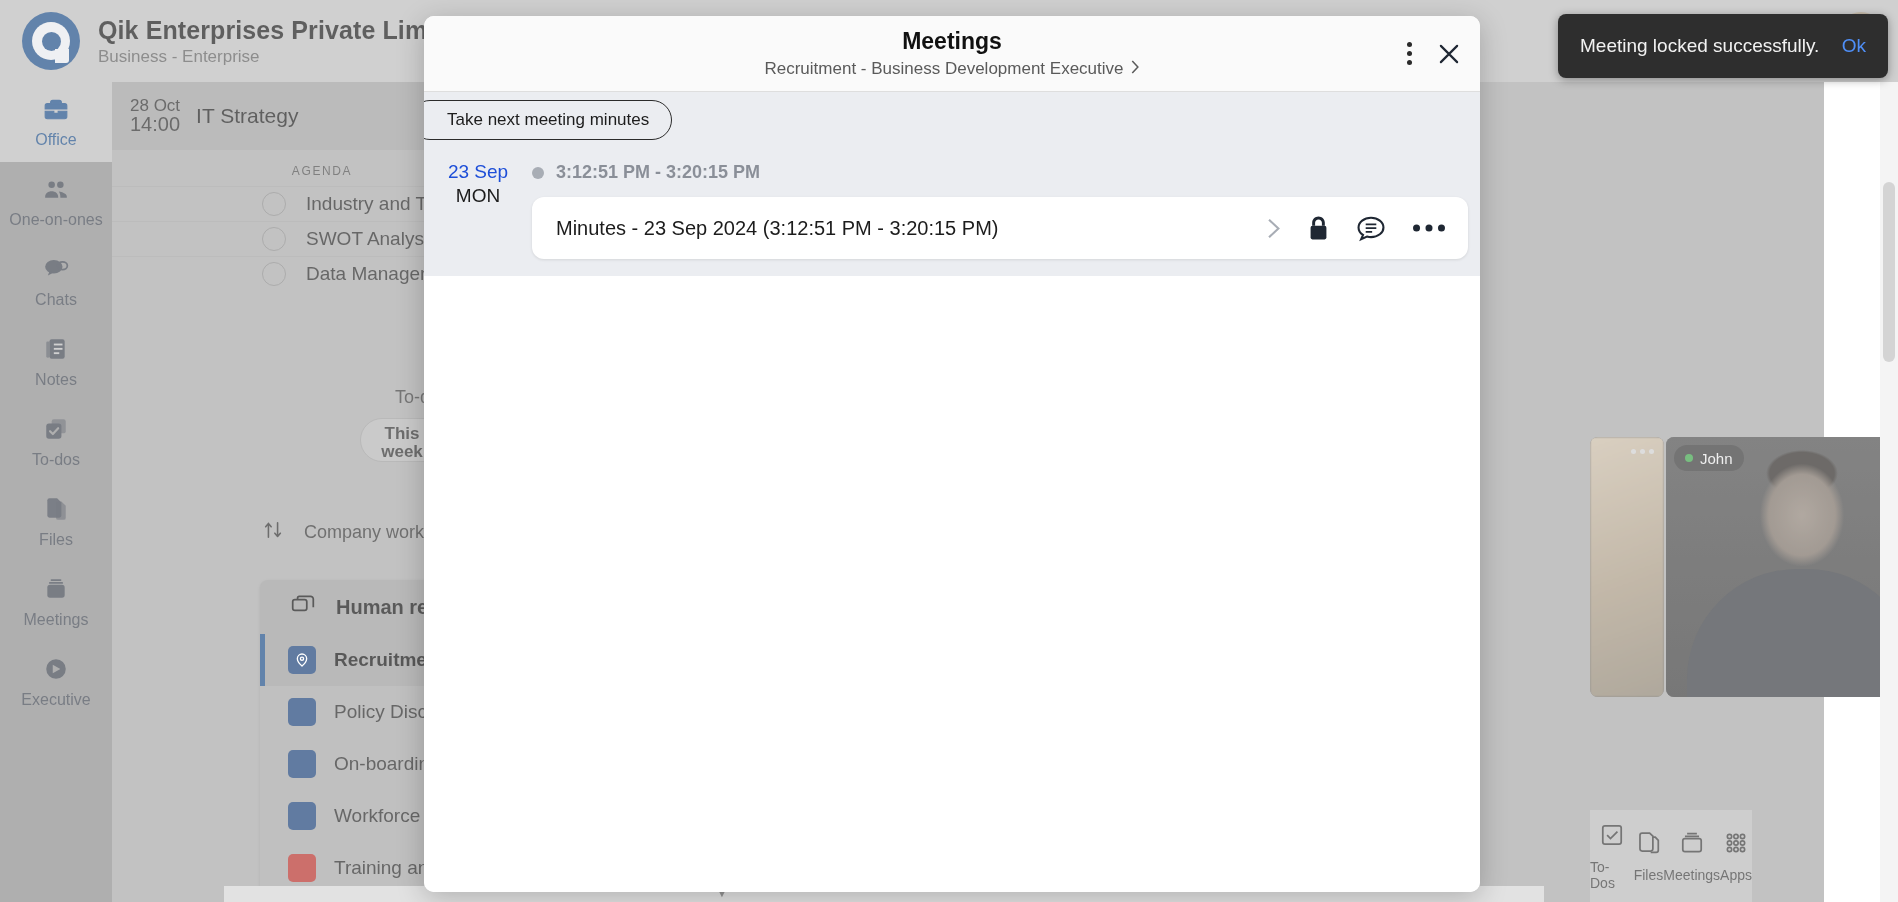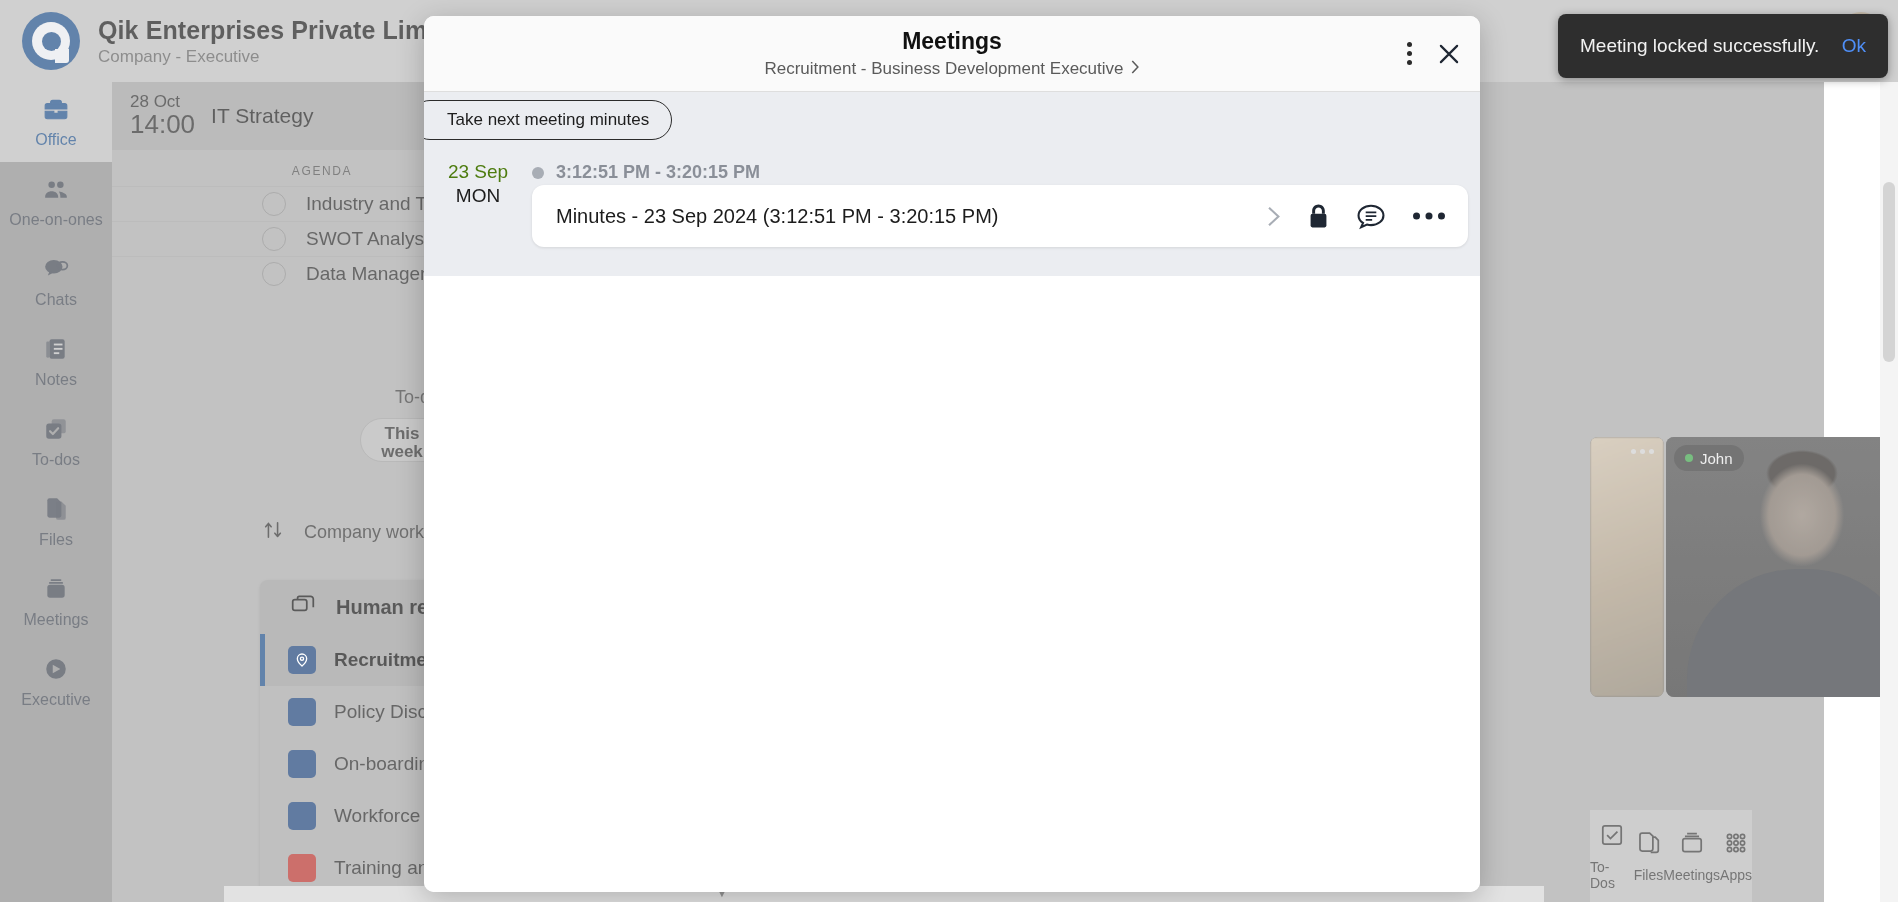--- a/index.html
+++ b/index.html
@@ -60,21 +60,21 @@
   .work-panel {
     position: absolute; left: 112px; top: 82px; width: 1712px; bottom: 0;
     background: #a8a8a8;
   }
   .mtg-head {
     position: absolute; left: 0; top: 0; width: 700px; height: 68px;
     background: #9e9e9e; display: flex; align-items: center; padding-left: 18px; gap: 16px;
   }
   .mtg-date { text-align: left; line-height: 1.05; color: #2c2c2c; }
   .mtg-date .d1 { font-size: 17px; }
-  .mtg-date .d2 { font-size: 26px; }
+  .mtg-date .d2 { font-size: 20px; }
   .mtg-name { font-size: 21px; color: #1b1b1b; font-weight: 500; }
 
   .agenda-block { position: absolute; left: 0; top: 68px; width: 700px; }
   .agenda-label {
     font-size: 12px; letter-spacing: 1.6px; color: #4a4a4a;
     text-align: center; padding: 14px 0 8px 0; width: 420px;
   }
   .agenda-row {
     height: 35px; display: flex; align-items: center; gap: 20px;
     padding-left: 150px; border-top: 1px solid #a0a0a0;
@@ -276,29 +276,29 @@
     display: flex; align-items: center; padding: 0 22px 0 36px;
     font-size: 17px; color: #1d1d1d; white-space: nowrap;
   }
   .day-strip {
     background: #ebedf1; display: flex; align-items: flex-start; padding: 4px 0 0 0;
     min-height: 128px;
   }
   .day-col {
     width: 108px; flex: none; text-align: center; padding-top: 8px; line-height: 1.25;
   }
-  .day-d { font-size: 19px; color: #4d7c0f; }
+  .day-d { font-size: 19px; color: #1d4ed8; }
   .day-w { font-size: 19px; color: #1c1c1c; }
   .day-right { flex: 1; padding-right: 12px; }
   .time-row { display: flex; align-items: center; gap: 12px; padding-top: 10px; }
   .time-dot { width: 12px; height: 12px; border-radius: 50%; background: #a8adb5; flex: none; }
   .time-text { font-size: 18px; color: #8a8f98; font-weight: bold; }
 
   .min-card {
-    margin-top: 2px; height: 62px; background: #ffffff; border-radius: 12px;
+    margin-top: 14px; height: 62px; background: #ffffff; border-radius: 12px;
     display: flex; align-items: center; padding: 0 22px 0 24px;
     box-shadow: 0 1px 3px rgba(0,0,0,.10);
   }
   .min-title { flex: 1; font-size: 20px; color: #1c1c1c; }
   .min-icons { display: flex; align-items: center; gap: 26px; }
   .modal-rest { background: #ffffff; flex: 1; }
 </style>
 </head>
 <body>
 
@@ -308,21 +308,21 @@
 
     <div class="brand-bar">
       <div class="brand-logo">
         <div class="ring">
             <div class="dot"></div>
           </div>
         <div class="tail"></div>
       </div>
       <div class="brand-text">
         <div class="brand-title">Qik Enterprises Private Limited</div>
-        <div class="brand-sub">Company - Executive</div>
+        <div class="brand-sub">Business - Enterprise</div>
       </div>
     </div>
 
     <div class="rail">
 
       <div class="rail-item active">
         <span>
           <svg width="28" height="26" viewBox="0 0 24 24">
               <path d="M9 4h6a2 2 0 0 1 2 2v1h3a2 2 0 0 1 2 2v3H2V9a2 2 0 0 1 2-2h3V6a2 2 0 0 1 2-2zm0 3h6V6H9v1zM2 14h8v2h4v-2h8v5a2 2 0 0 1-2 2H4a2 2 0 0 1-2-2v-5z"></path>
             </svg>

